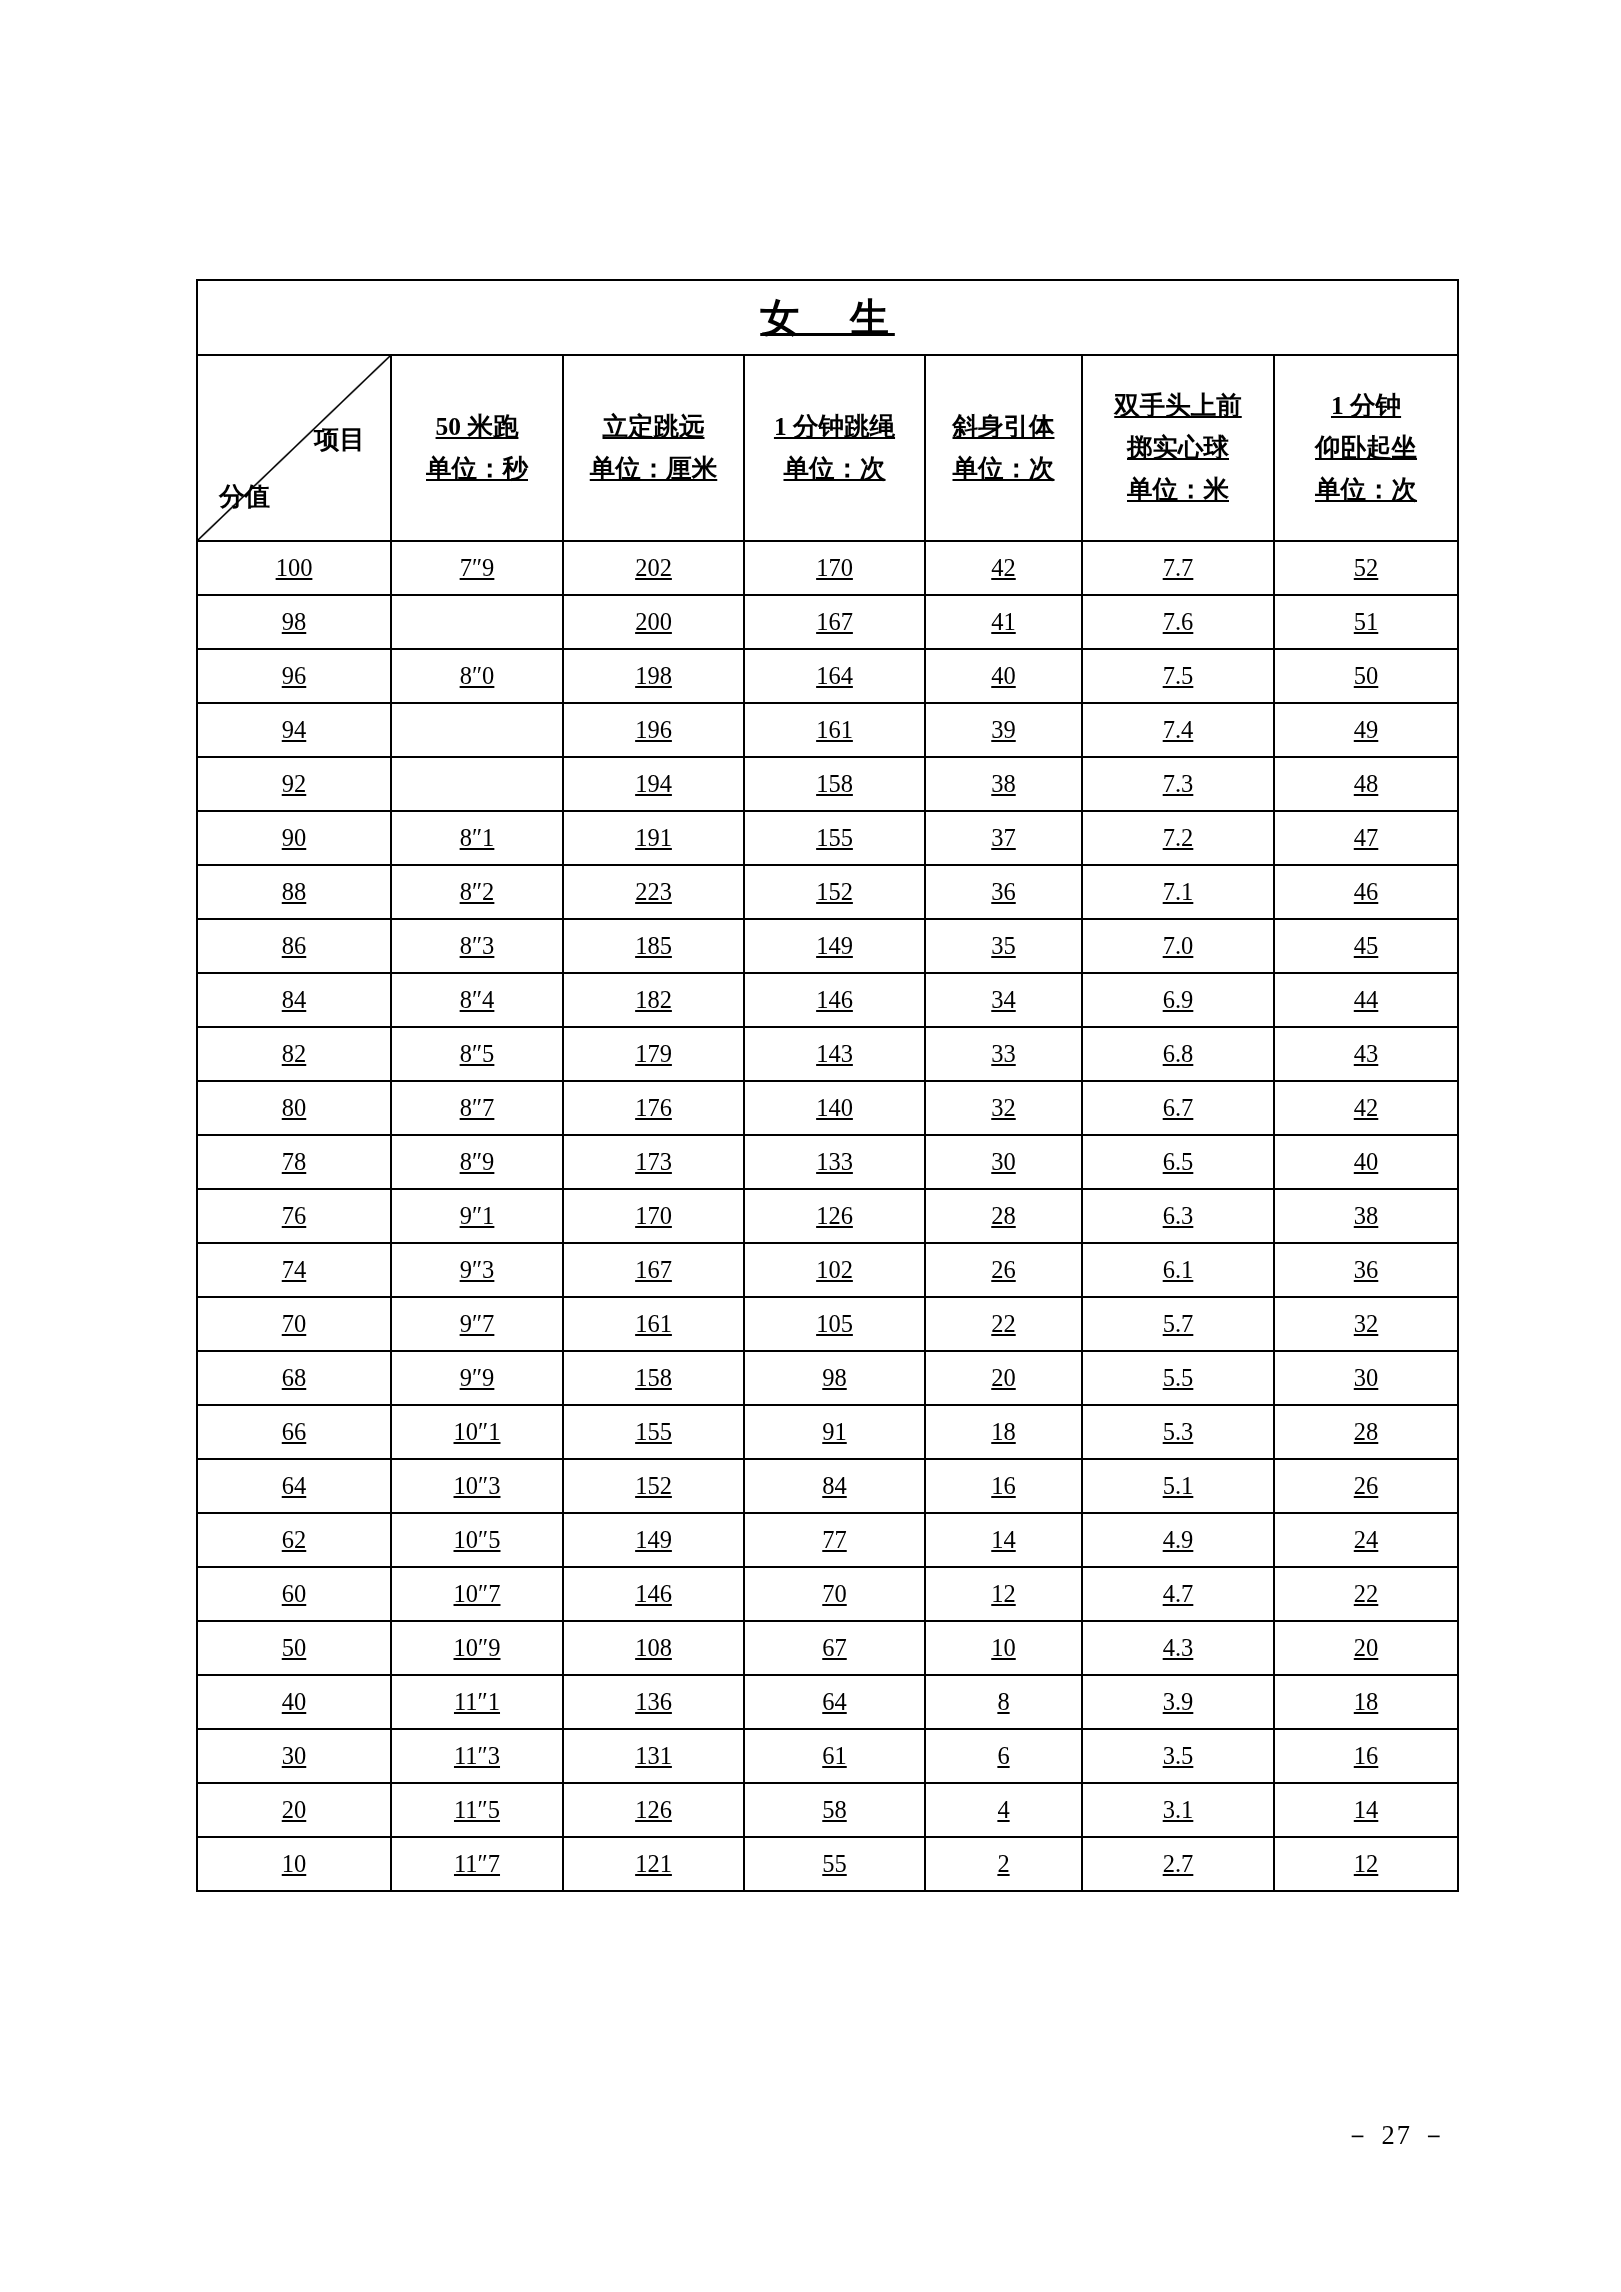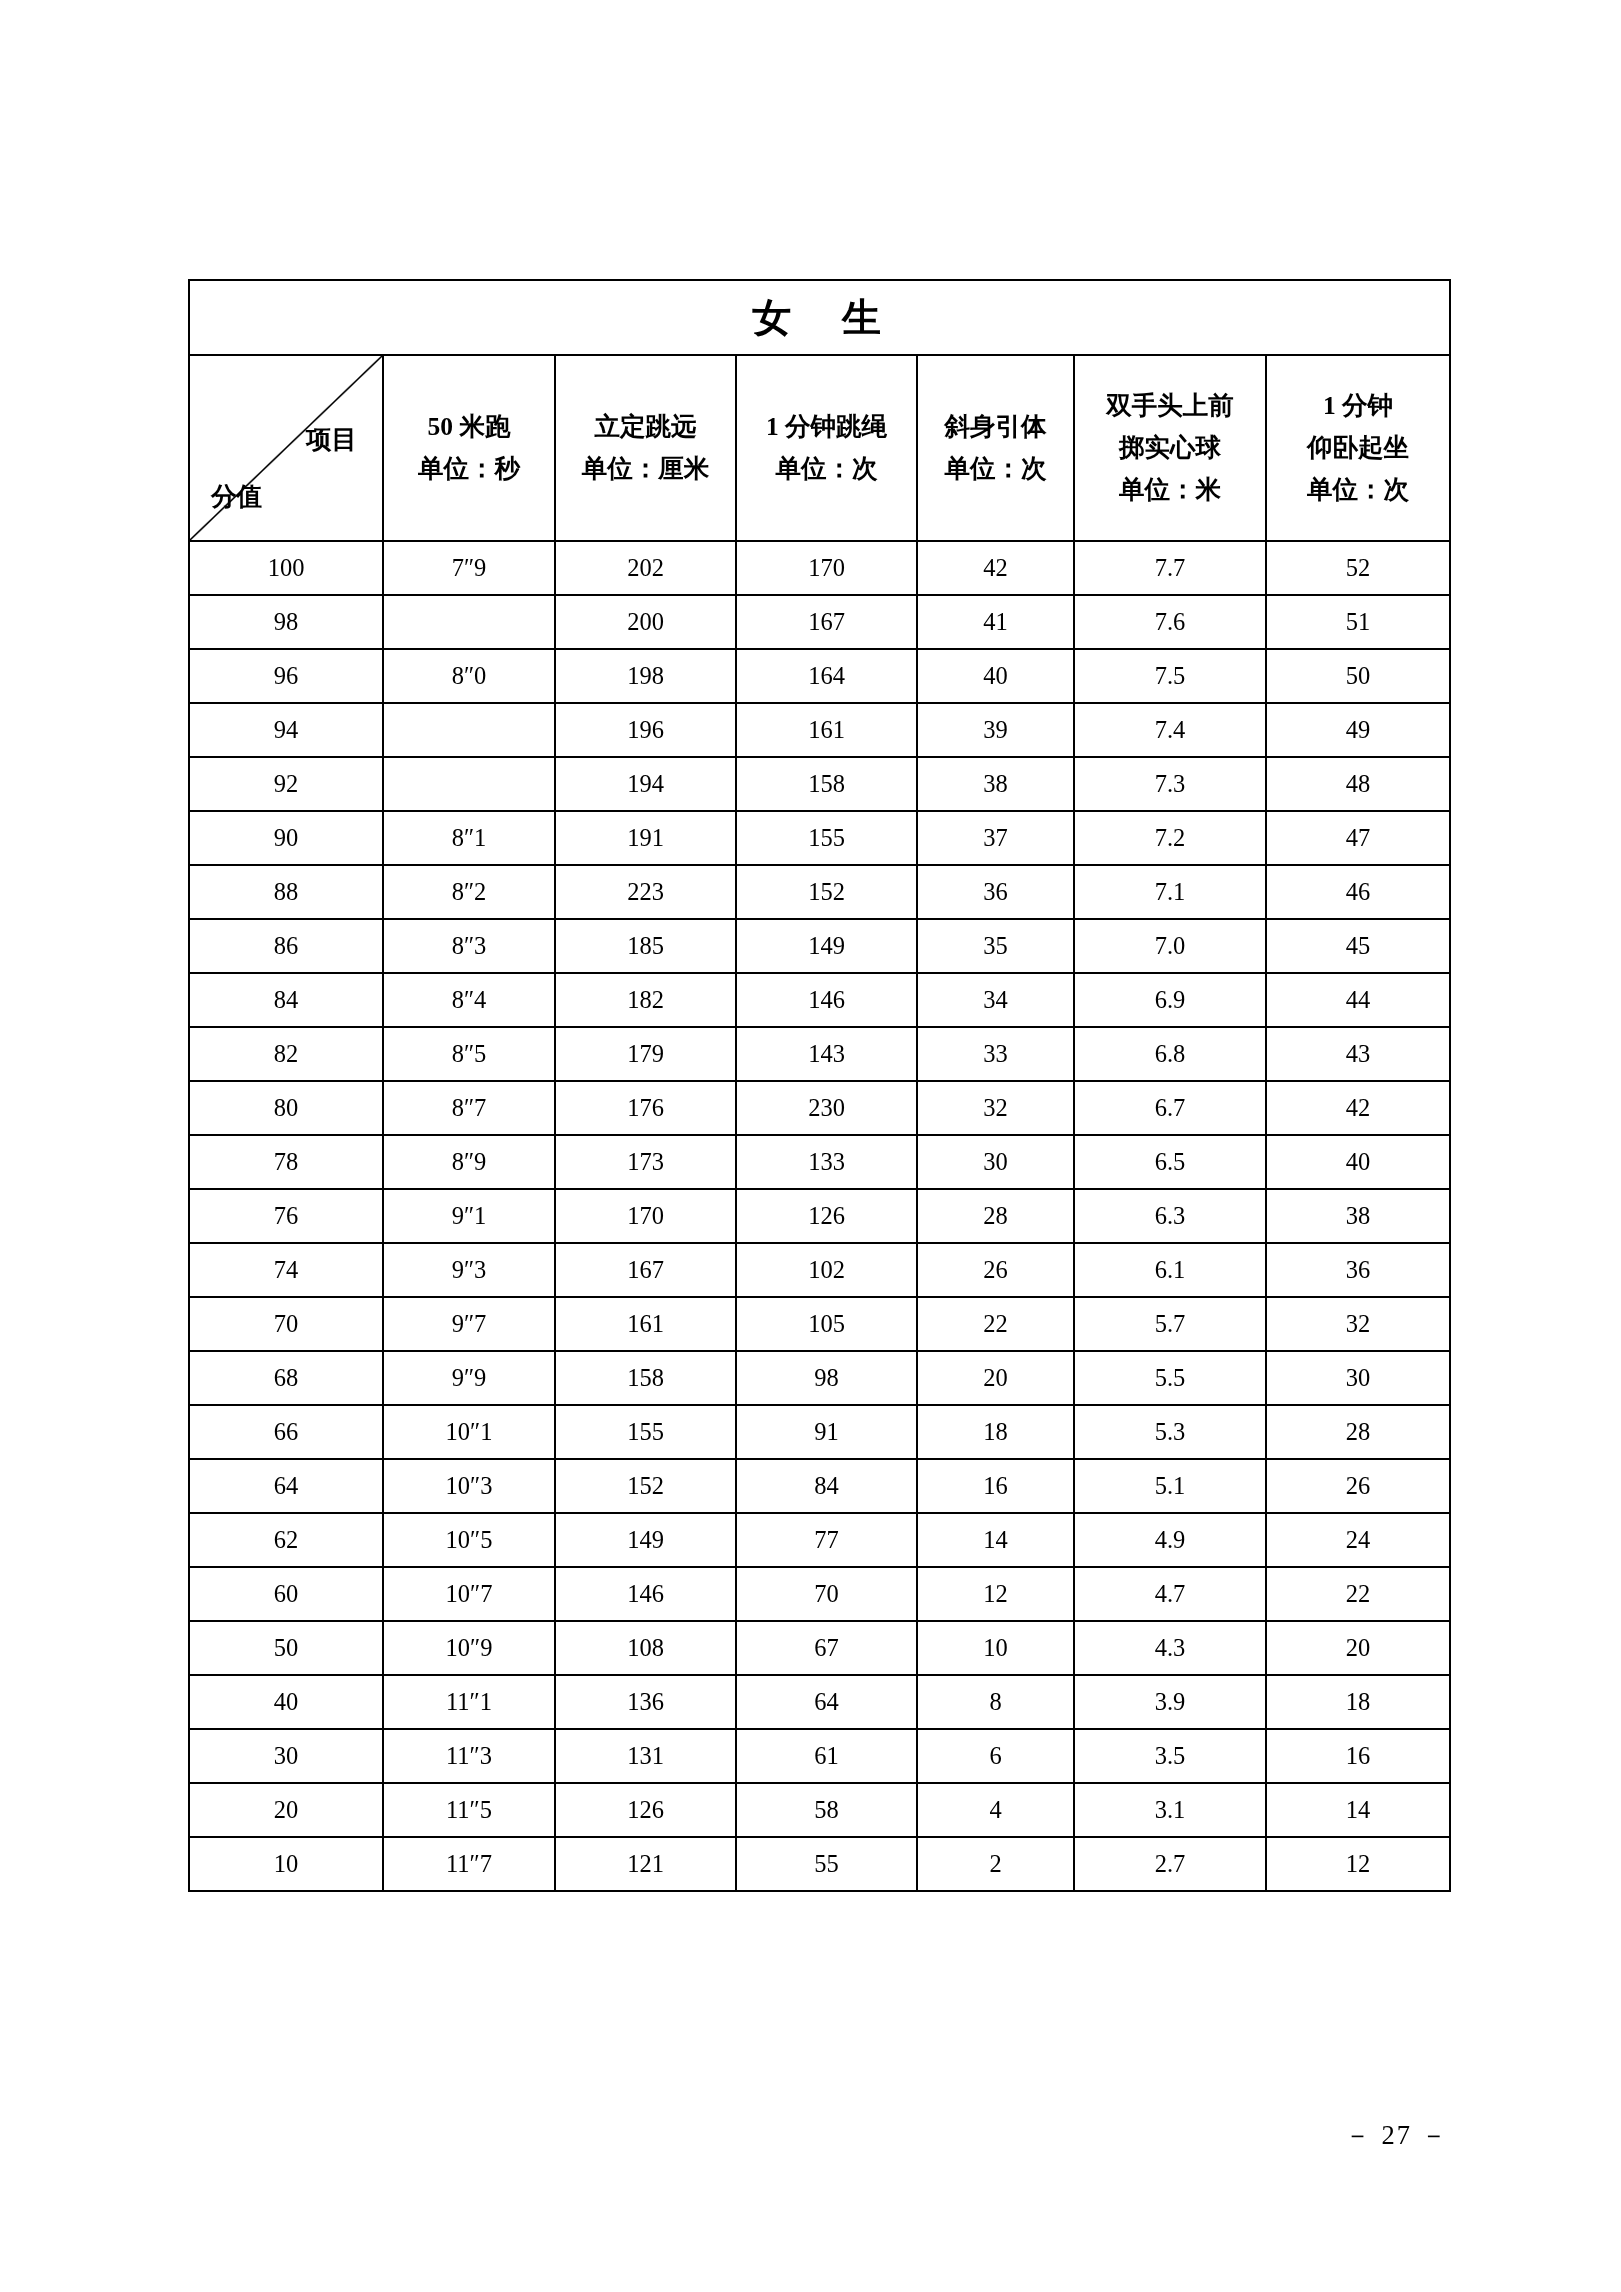--- a/index.html
+++ b/index.html
@@ -11,25 +11,26 @@
     position: relative;
     width: 1621px;
     height: 2293px;
     background: #ffffff;
     font-family: "Liberation Serif", "DejaVu Serif", serif;
     color: #000000;
     overflow: hidden;
   }
   table.score-table {
     position: absolute;
-    left: 188px;
+    left: 196px;
     top: 279px;
     width: 1261px;
     border-collapse: collapse;
     table-layout: fixed;
+    text-decoration: underline;
   }
   table.score-table th,
   table.score-table td {
     border: 2px solid #000000;
     text-align: center;
     vertical-align: middle;
     padding: 0;
     overflow: hidden;
   }
   tr.title-row th {
@@ -208,21 +209,21 @@
           <td>179</td>
           <td>143</td>
           <td>33</td>
           <td>6.8</td>
           <td>43</td>
         </tr>
         <tr>
           <td>80</td>
           <td>8″7</td>
           <td>176</td>
-          <td>230</td>
+          <td>140</td>
           <td>32</td>
           <td>6.7</td>
           <td>42</td>
         </tr>
         <tr>
           <td>78</td>
           <td>8″9</td>
           <td>173</td>
           <td>133</td>
           <td>30</td>

